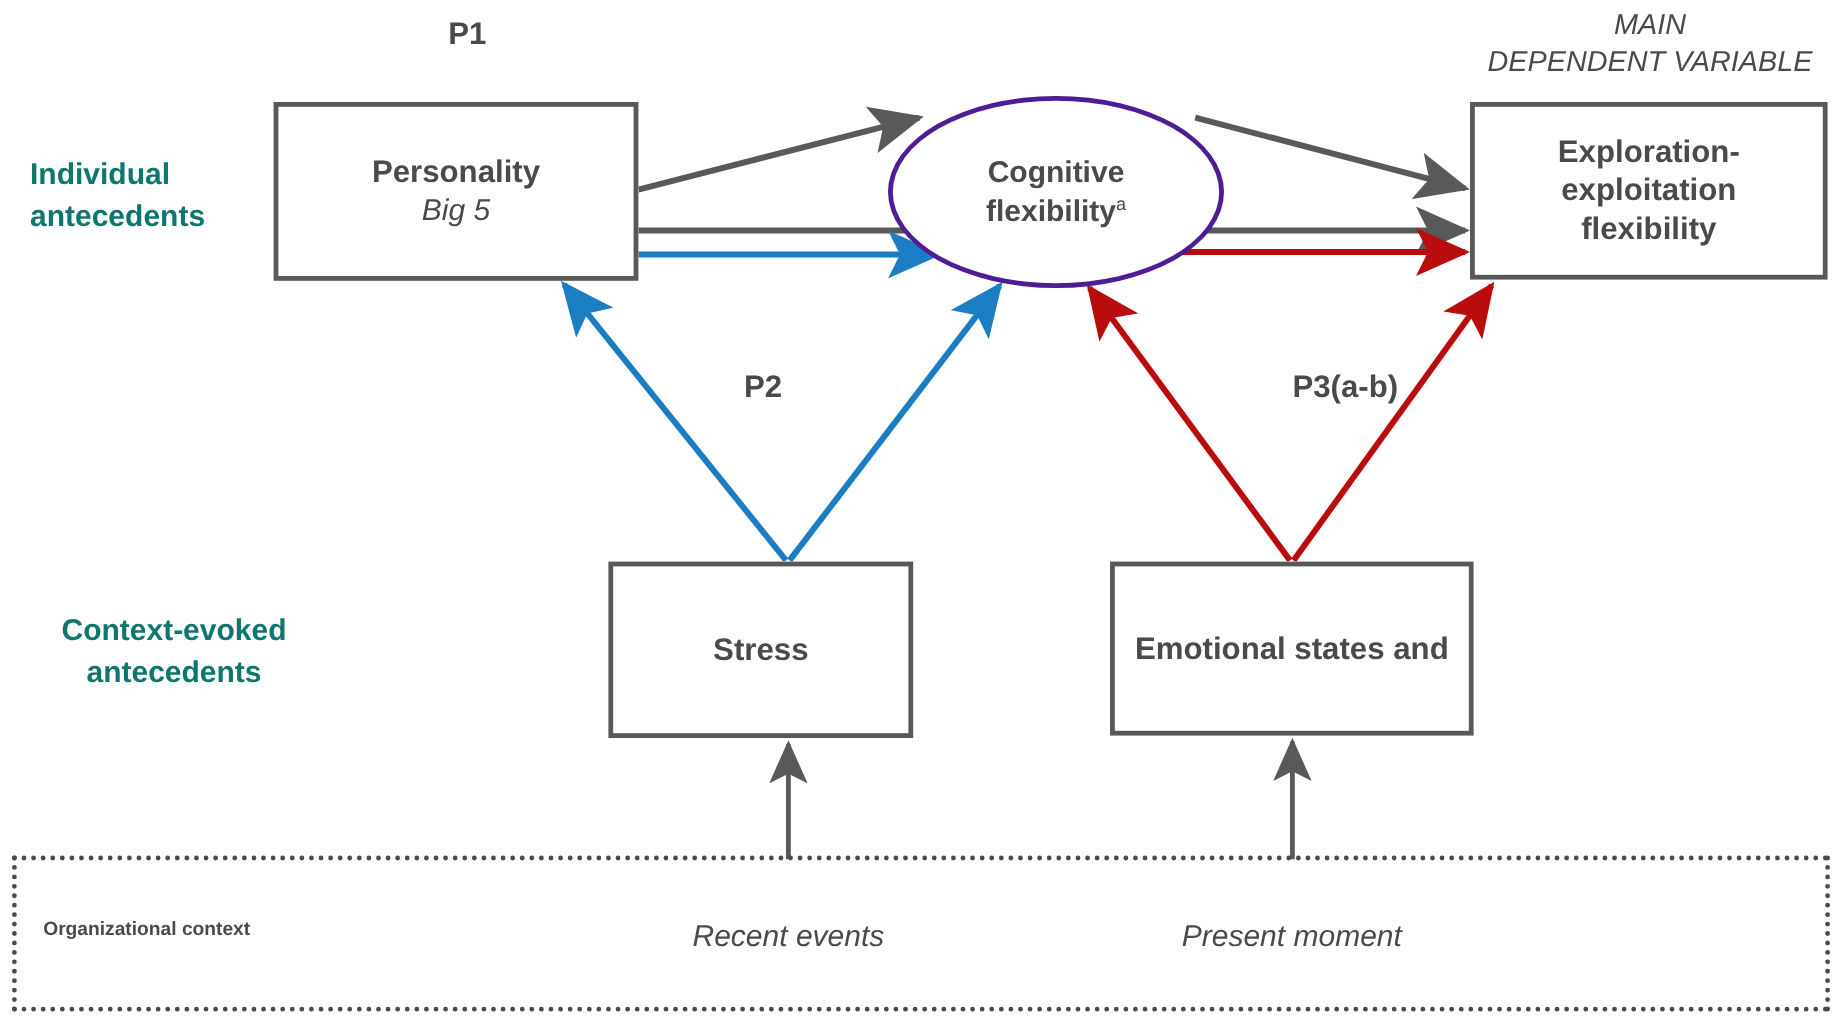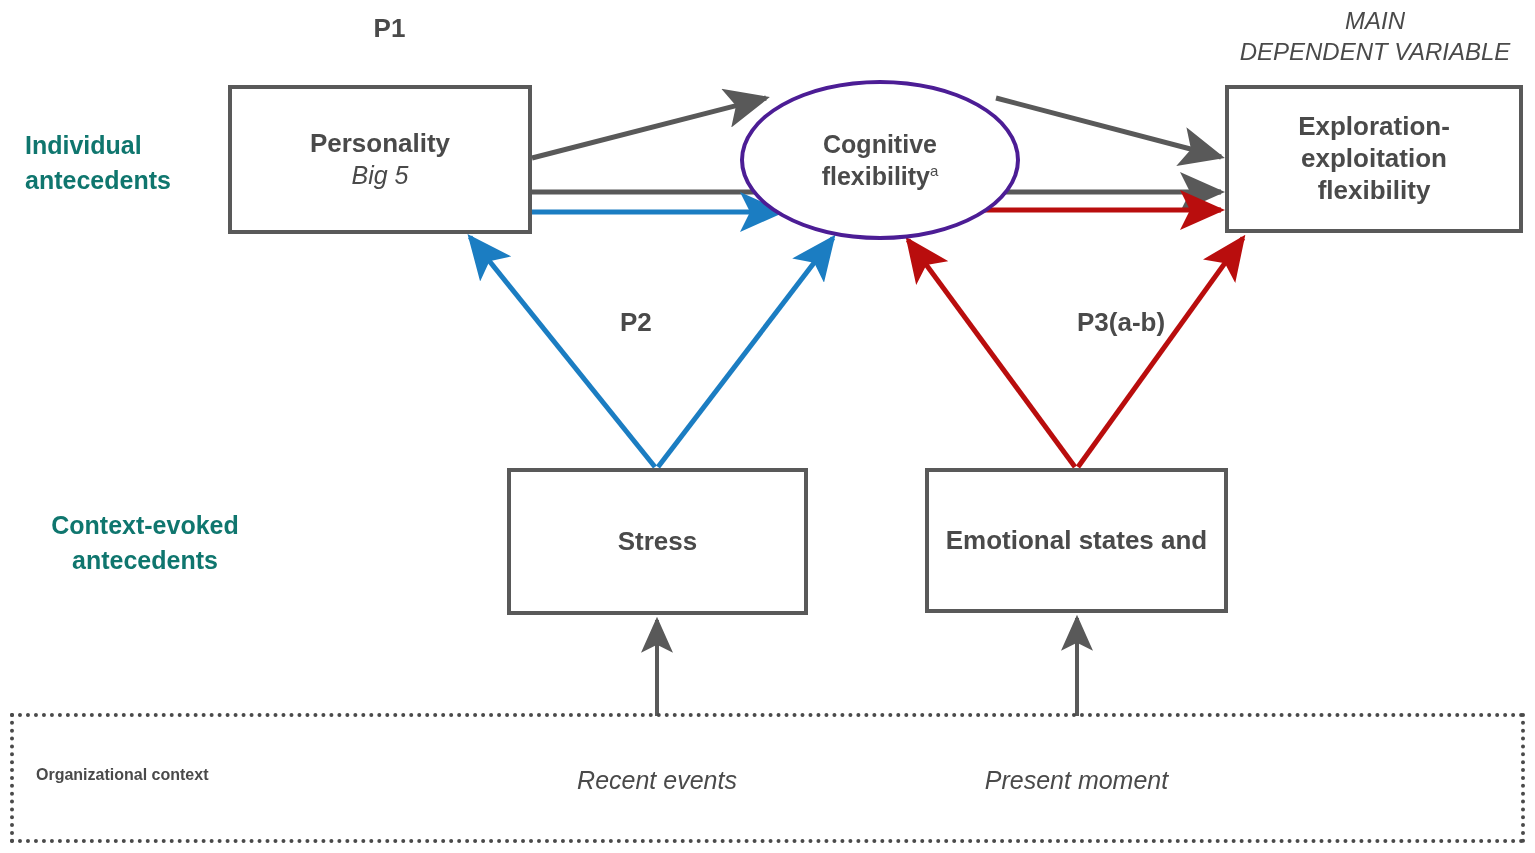--- a/index.html
+++ b/index.html
@@ -222,21 +222,21 @@
       </div>
     </div>
   </div>
 
   <div class="node-box" style="left:1225px; top:85px; width:298px; height:148px;">
     <div class="node-title">Exploration-</div>
     <div class="node-title">exploitation</div>
     <div class="node-title">flexibility</div>
   </div>
 
-  <div class="node-box" style="left:507px; top:468px; width:301px; height:147px;">
+  <div class="node-box" style="left:507px; top:468px; width:254px; height:147px;">
     <div class="node-title">Stress</div>
   </div>
 
   <div class="node-box" style="left:925px; top:468px; width:303px; height:145px;">
     <div class="node-title">Emotional states and</div>
   </div>
 
   <div class="context-band" style="left:10px; top:713px; width:1515px; height:130px;"></div>
 
   <div class="context-title" style="left:36px; top:766px;">Organizational context</div>

